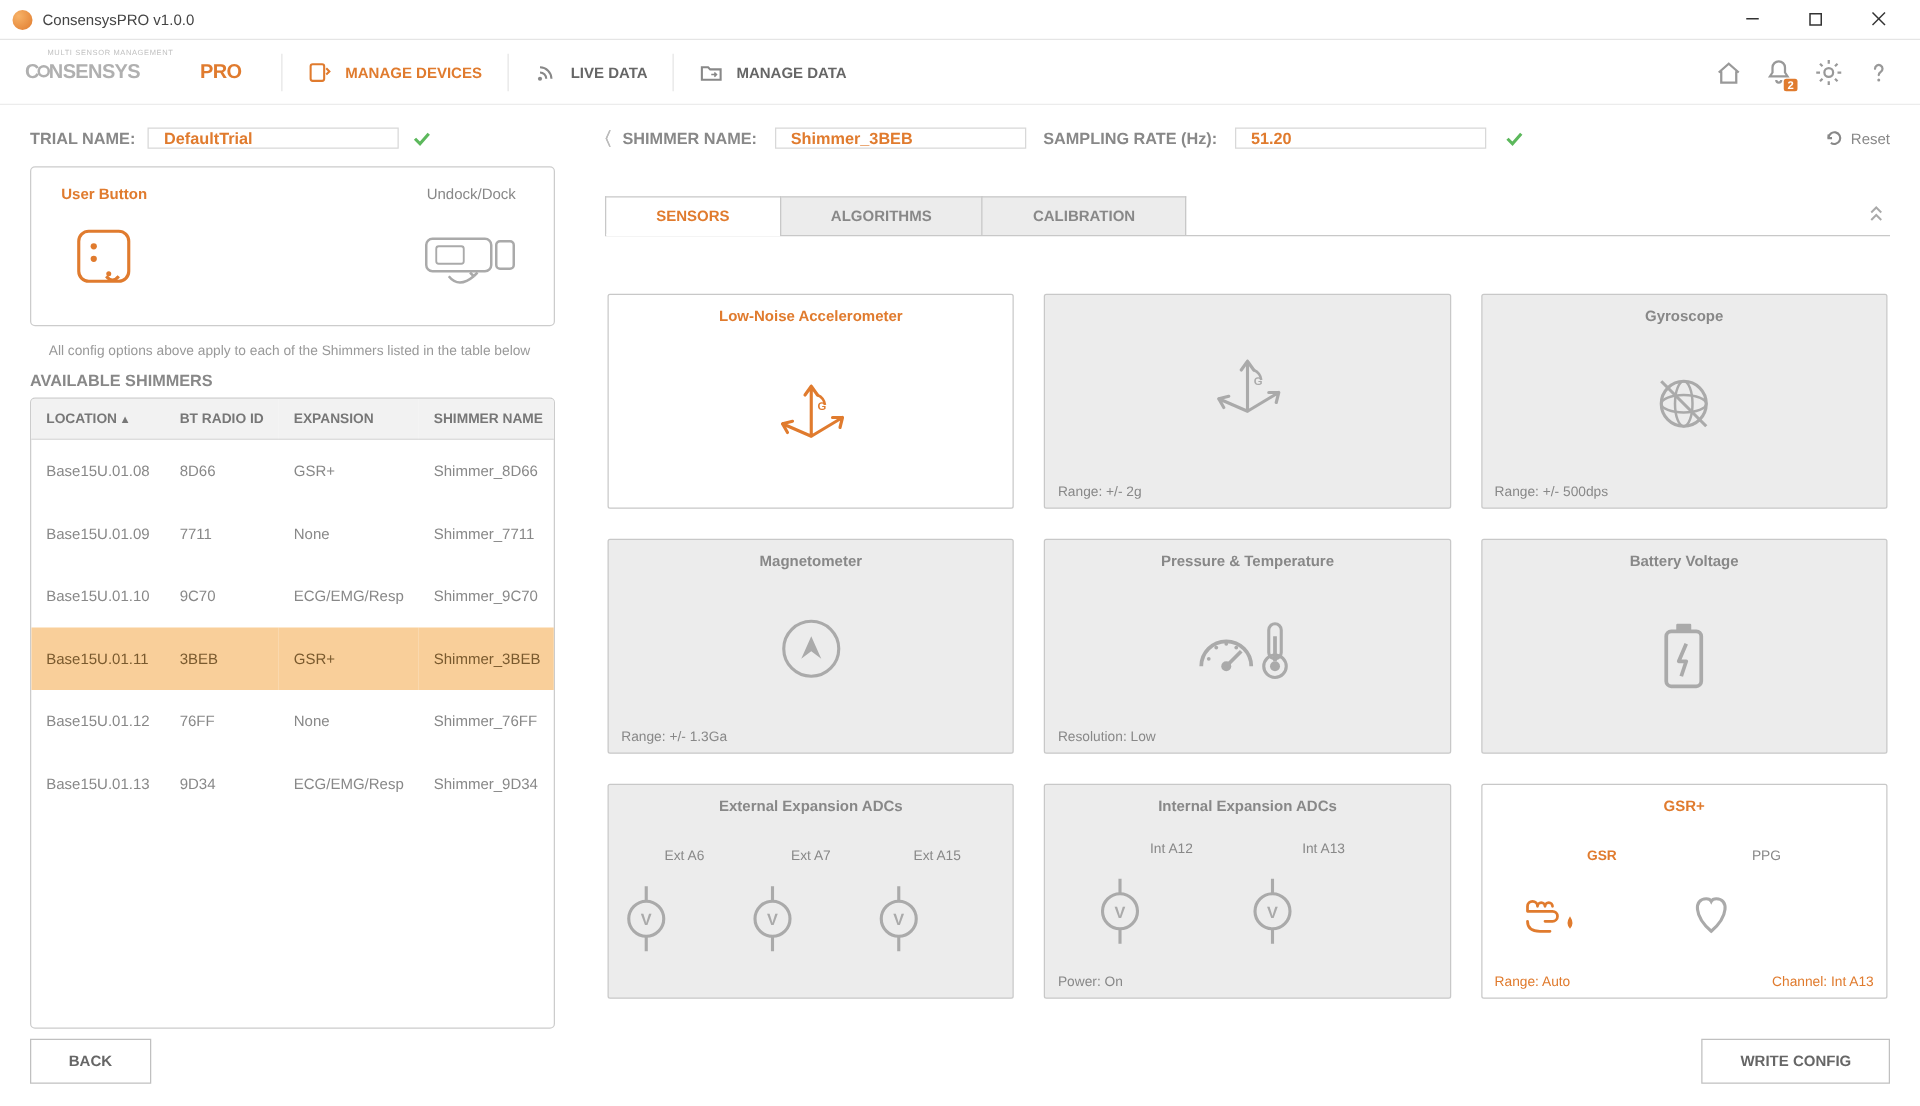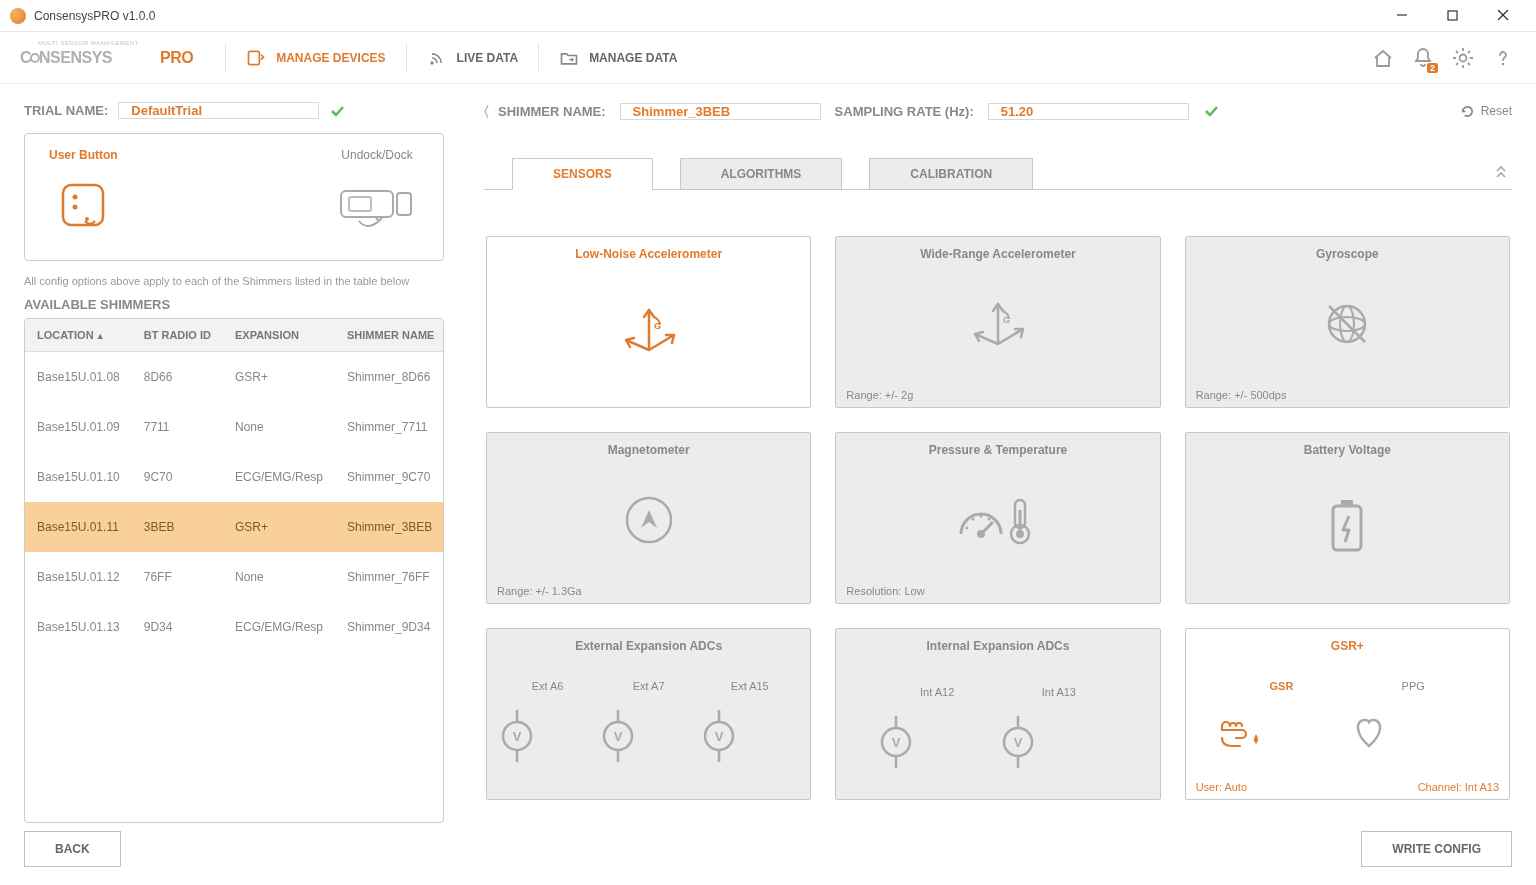--- a/index.html
+++ b/index.html
@@ -37,40 +37,40 @@
 
 
 .logging-box { border: 1px solid #ccc; border-radius: 4px; padding: 14px 24px 20px 24px; }
 .logging-title { text-align: center; color: #e07b2e; font-weight: 600; font-size: 13px; margin-bottom: 12px; }
 .logging-options { display: flex; justify-content: space-between; }
 .log-opt { text-align: center; cursor: pointer; }
 .log-opt .log-label { font-size: 12px; margin-bottom: 8px; color: #888; }
 .log-opt.active .log-label { color: #e07b2e; font-weight: 600; }
 .log-opt .log-graphic { height: 70px; display: flex; align-items: center; justify-content: center; }
 
-.note { font-size: 11px; color: #999; margin: 14px 0 10px 0; }
+.note { font-size: 11px; color: #999; margin: 14px 0 10px 15px; }
 .section-header { font-size: 13px; font-weight: 700; color: #888; margin-bottom: 6px; }
 
 
 .shimmer-table { border: 1px solid #ccc; border-radius: 4px; flex: 1; overflow: hidden; display: flex; flex-direction: column; }
 .shimmer-table table { width: 100%; border-collapse: collapse; font-size: 12px; }
 .shimmer-table thead { background: #f2f2f2; }
 .shimmer-table th { text-align: left; padding: 10px 12px; font-weight: 700; color: #777; font-size: 11px; border-bottom: 1px solid #ddd; white-space: nowrap; }
 .shimmer-table td { padding: 18px 12px; color: #888; }
 .shimmer-table tbody tr.selected td { background: #f9cf9a; color: #7a5a2e; }
 .sort-arrow { font-size: 9px; margin-left: 2px; }
 
 
 .right-header { display: flex; align-items: center; gap: 14px; margin-bottom: 10px; }
 .chevrons { color: #bbb; font-size: 15px; letter-spacing: -5px; }
 .reset-btn { margin-left: auto; display: flex; align-items: center; gap: 6px; font-size: 12px; color: #888; cursor: pointer; }
 
 
 .tabs { display: flex; border-bottom: 1px solid #c8c8c8; position: relative; }
-.tab { padding: 8px 40px; font-size: 12px; font-weight: 700; color: #888; background: #ececec; border: 1px solid #c8c8c8; border-bottom: none; margin-right: -1px; cursor: pointer; margin-left: 28px; }
+.tab { padding: 8px 40px; font-size: 12px; font-weight: 700; color: #888; background: #ececec; border: 1px solid #c8c8c8; border-bottom: none; margin-right: -1px; cursor: pointer; }
 .tab.active { background: #fff; color: #e07b2e; position: relative; z-index: 1; }
 .tab.active::after { content:""; position:absolute; left:0; right:0; bottom:-1px; height:2px; background:#fff; }
 .expand-icon { margin-left: auto; color: #aaa; font-size: 16px; align-self: center; cursor: pointer; padding-right:4px; }
 
 
 .sensor-grid { display: grid; grid-template-columns: repeat(3, 1fr); gap: 24px; padding: 18px 2px 4px 2px; overflow-y: auto; }
 .sensor-card { background: #ececec; border: 1px solid #c8c8c8; border-radius: 2px; height: 172px; position: relative; display: flex; flex-direction: column; cursor: pointer; }
 .sensor-card.active { background: #fff; }
 .sensor-title { text-align: center; font-size: 12px; font-weight: 600; color: #888; padding: 10px 0 4px 0; }
 .sensor-card.active .sensor-title { color: #e07b2e; }
@@ -316,21 +316,20 @@
           <svg width="70" height="70" viewBox="0 0 70 70">
               <path d="M35 55 L35 15 M35 15 l-5 7 M35 15 l5 7 M35 55 L12 45 M12 45 l8 -2 M12 45 l4 7 M35 55 L60 40 M60 40 l-8 0 M60 40 l-2 8" fill="none" stroke="#e07b2e" stroke-width="2.5" stroke-linecap="round"></path>
               <path d="M40 22 a10 10 0 0 1 6 8" fill="none" stroke="#e07b2e" stroke-width="2"></path>
               <text x="40" y="34" font-size="9" fill="#e07b2e" font-weight="700">G</text>
             </svg>
         </div>
         <div class="sensor-footer"></div>
       </div>
 
       <div class="sensor-card">
-        <div class="sensor-title">Wide-Range Accelerometer</div>
         <div class="sensor-body">
           <svg width="70" height="70" viewBox="0 0 70 70">
               <path d="M35 55 L35 15 M35 15 l-5 7 M35 15 l5 7 M35 55 L12 45 M12 45 l8 -2 M12 45 l4 7 M35 55 L60 40 M60 40 l-8 0 M60 40 l-2 8" fill="none" stroke="#aaa" stroke-width="2.5" stroke-linecap="round"></path>
               <path d="M40 22 a10 10 0 0 1 6 8" fill="none" stroke="#aaa" stroke-width="2"></path>
               <text x="40" y="34" font-size="9" fill="#aaa" font-weight="700">G</text>
             </svg>
         </div>
         <div class="sensor-footer">
             <span>Range: +/- 2g</span>
           </div>
@@ -451,20 +450,23 @@
                 <div class="sub-label">Int A13</div>
               <svg width="40" height="56" viewBox="0 0 40 56">
                   <line x1="20" y1="2" x2="20" y2="14" stroke="#aaa" stroke-width="2.5"></line>
                   <circle cx="20" cy="28" r="14" fill="none" stroke="#aaa" stroke-width="2.5"></circle>
                   <text x="20" y="33" font-size="13" fill="#aaa" font-weight="700" text-anchor="middle">V</text>
                   <line x1="20" y1="42" x2="20" y2="54" stroke="#aaa" stroke-width="2.5"></line>
                 </svg>
             </div>
           </div>
         </div>
+        <div class="sensor-footer">
+            <span>Power: On</span>
+          </div>
       </div>
 
       <div class="sensor-card active">
         <div class="sensor-title">GSR+</div>
         <div class="sensor-body">
           <div class="sub-cols" style="padding:0 30px;">
             <div class="sub-col active">
                 <div class="sub-label">GSR</div>
               <svg width="50" height="44" viewBox="0 0 50 44">
                   <path d="M6 22 h20 a4 4 0 0 1 0 8 h-6 M6 22 v-4 a4 4 0 0 1 8 0 M14 18 a3 3 0 0 1 6 0 M20 18 a3 3 0 0 1 6 0 M6 30 q0 8 10 8 h8" fill="none" stroke="#e07b2e" stroke-width="2.2" stroke-linecap="round"></path>
@@ -473,21 +475,21 @@
             </div>
             <div class="sub-col">
                 <div class="sub-label">PPG</div>
               <svg width="44" height="44" viewBox="0 0 44 44">
                   <path d="M22 38 C 8 26 8 12 18 12 c3 0 4 2 4 2 s1 -2 4 -2 c10 0 10 14 -4 26 Z" fill="none" stroke="#aaa" stroke-width="2.5"></path>
                 </svg>
             </div>
           </div>
         </div>
         <div class="sensor-footer">
-          <span>User: Auto</span>
+          <span>Range: Auto</span>
           <span>Channel: Int A13</span>
         </div>
       </div>
     </div>
   </div>
 </div>
 
 <div class="footer">
   <button class="btn">BACK</button>
   <button class="btn">WRITE CONFIG</button>

